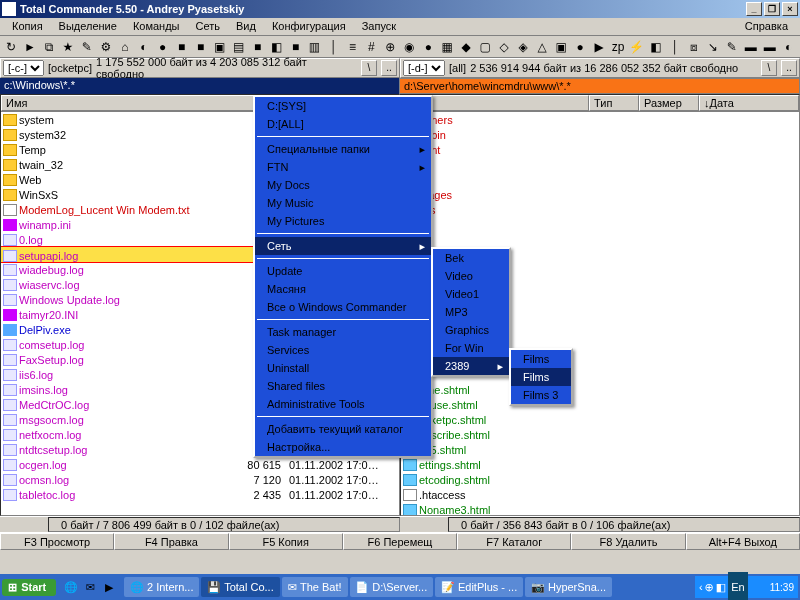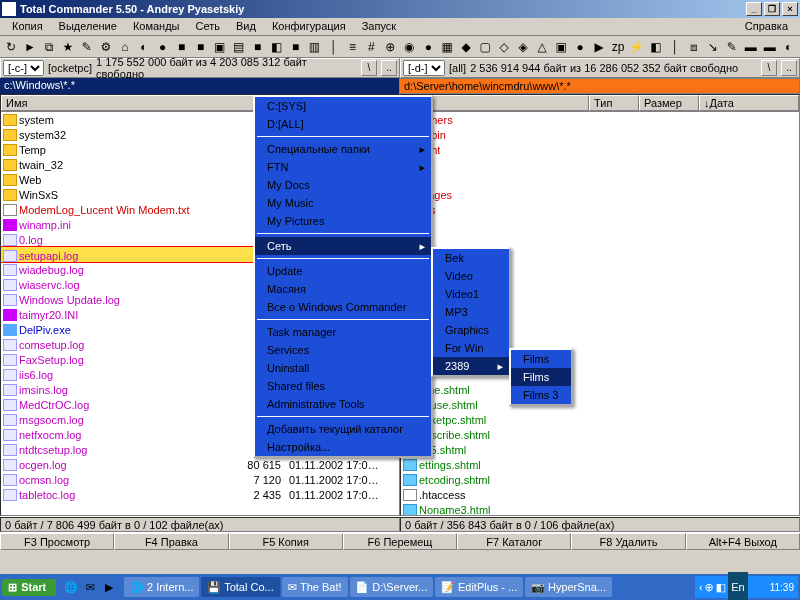--- a/index.html
+++ b/index.html
@@ -36,21 +36,21 @@
 .fi-exe { background:#5af; }
 .fi-html { background:#6cf; border:1px solid #39c; }
 .row .fname { flex:1; white-space:nowrap; overflow:hidden; }
 .c-red { color:#d00000; }
 .c-mag { color:#c000c0; }
 .c-blue { color:#0000d0; }
 .c-green { color:#008000; }
 .sizecol { width:60px; text-align:right; padding-right:6px; }
 .datecol { width:110px; }
 .statusbar { height:16px; display:flex; border-top:1px solid #fff; }
-.statusbar .half { flex:1; padding:1px 4px; border:1px inset #808080; background:#d4d0c8;}
+.statusbar .half { flex:1; padding:1px 12px; border:1px inset #808080; background:#d4d0c8;margin-left:48px;}
 .fnbar { height:18px; display:flex; border-top:1px solid #fff; }
 .fnbar .fn { flex:1; text-align:center; border:1px solid #fff; border-right-color:#808080; border-bottom-color:#808080; padding:2px 0; background:#d4d0c8;}
 .taskbar { position:absolute; bottom:0; left:0; right:0; height:26px; background:#3169c6; display:flex; align-items:center; padding:0 2px; gap:2px;}
 .taskbar .start { background:#3a9b35; color:#fff; font-weight:bold; padding:2px 10px 2px 6px; border-radius:3px; display:flex; align-items:center; gap:4px;}
 .taskbar .ql { display:flex; gap:1px; padding:0 4px; }
 .taskbar .ql span { width:18px; height:20px; display:flex; align-items:center; justify-content:center; }
 .taskbar .task { background:#5a8ad6; color:#fff; padding:2px 6px; border-radius:2px; display:flex; align-items:center; gap:3px; height:20px; max-width:95px; overflow:hidden; white-space:nowrap; font-size:10px;}
 .taskbar .task.active { background:#1d50a0; }
 .taskbar .tray { margin-left:auto; background:#1a8cff; padding:2px 4px; display:flex; align-items:center; gap:2px; color:#fff; height:22px;}
 .taskbar .tray .clock { font-size:10px;margin-left:20px; }

